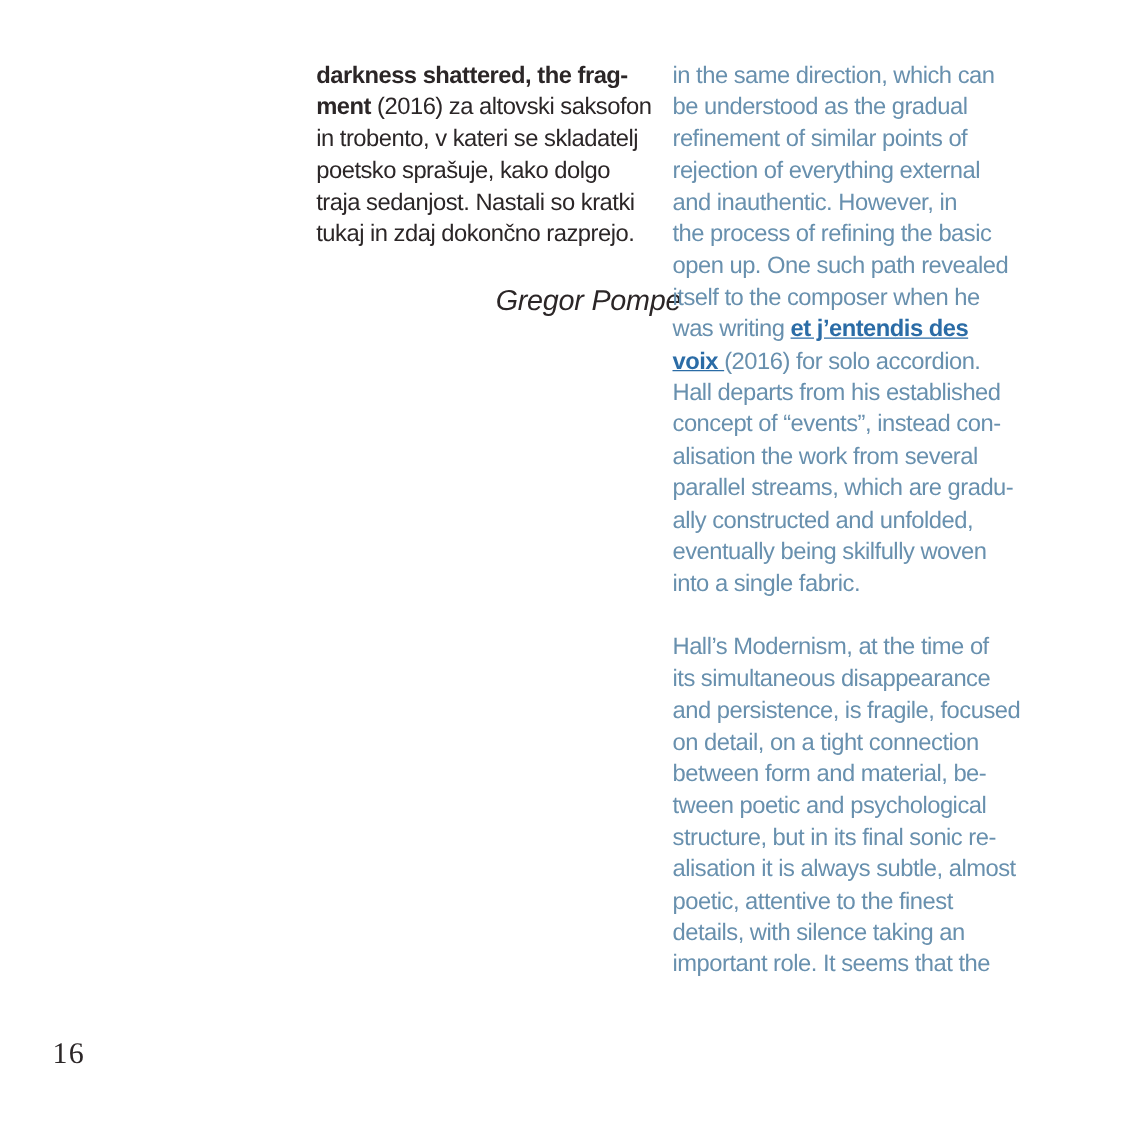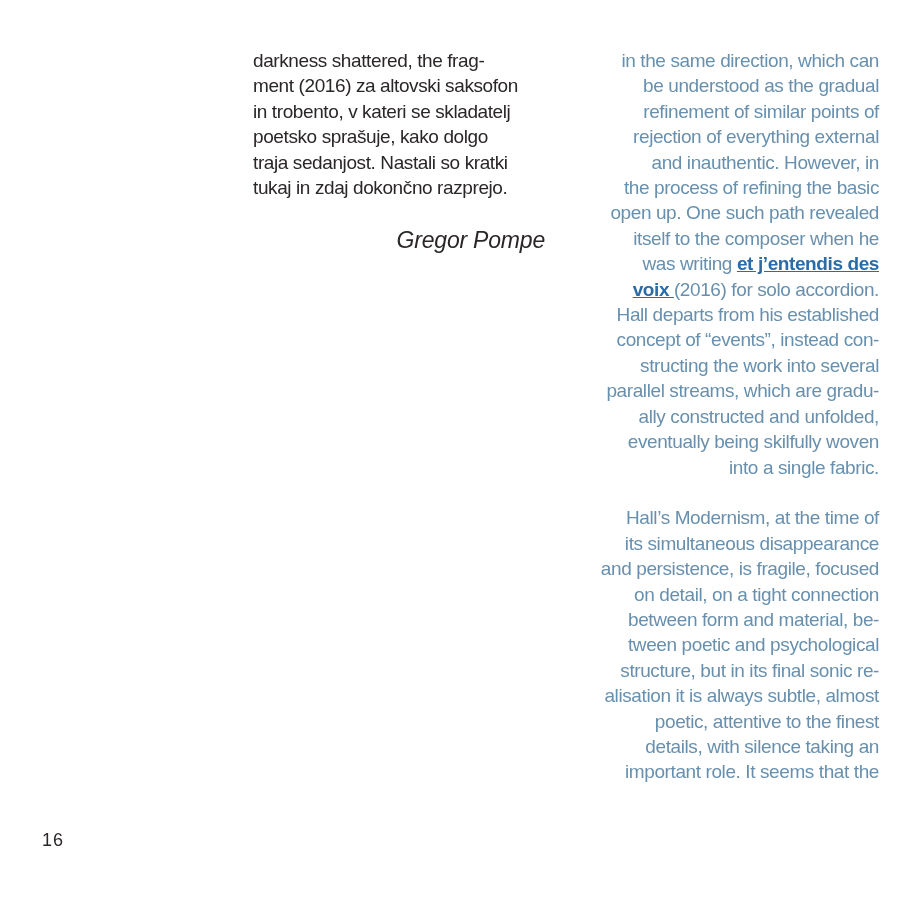--- a/index.html
+++ b/index.html
@@ -18,33 +18,32 @@
   .col {
     position: absolute;
     top: 48px;
   }
   .col-left {
     left: 253px;
     width: 292px;
     color: var(--text, #2b2627);
   }
   .col-right {
-    left: 569px;
+    left: 538px;
     width: 310px;
     color: var(--accent, #6890ae);
-    text-align: right;
   }
   .line {
     font-size: 19px;
     line-height: 25.4px;
     letter-spacing: -0.4px;
     white-space: nowrap;
   }
   .col-left .b {
-    font-weight: 400;
+    font-weight: 700;
   }
   .col-right .b {
     font-weight: 700;
     color: var(--accent-bold, #2b6ca6);
     text-decoration: underline;
   }
   .author {
     margin-top: 28px;
     font-style: italic;
     font-size: 23px;
@@ -53,22 +52,22 @@
     text-align: right;
     color: var(--text, #2b2627);
   }
   .para-gap {
     margin-top: 25.4px;
   }
   .page-number {
     position: absolute;
     left: 42px;
     top: 830px;
-    font-family: Liberation Sans, sans-serif;
-    font-size: 18px;
+    font-family: Liberation Serif, serif;
+    font-size: 24px;
     letter-spacing: 1px;
     color: var(--text, #2b2627);
   }
 </style>
 </head>
 <body>
 
 <div class="page">
 
   <div class="col col-left">
@@ -90,21 +89,21 @@
         <div class="line"><span>refinement of similar points of</span></div>
         <div class="line"><span>rejection of everything external</span></div>
         <div class="line"><span>and inauthentic. However, in</span></div>
         <div class="line"><span>the process of refining the basic</span></div>
         <div class="line"><span>open up. One such path revealed</span></div>
         <div class="line"><span>itself to the composer when he</span></div>
         <div class="line"><span>was writing </span><span class="b">et j’entendis des</span></div>
         <div class="line"><span class="b">voix </span><span>(2016) for solo accordion.</span></div>
         <div class="line"><span>Hall departs from his established</span></div>
         <div class="line"><span>concept of “events”, instead con-</span></div>
-        <div class="line"><span>structing the work into several</span></div>
+        <div class="line"><span>alisation the work from several</span></div>
         <div class="line"><span>parallel streams, which are gradu-</span></div>
         <div class="line"><span>ally constructed and unfolded,</span></div>
         <div class="line"><span>eventually being skilfully woven</span></div>
         <div class="line"><span>into a single fabric.</span></div>
       </div>
     <div class="para para-gap">
         <div class="line"><span>Hall’s Modernism, at the time of</span></div>
         <div class="line"><span>its simultaneous disappearance</span></div>
         <div class="line"><span>and persistence, is fragile, focused</span></div>
         <div class="line"><span>on detail, on a tight connection</span></div>

